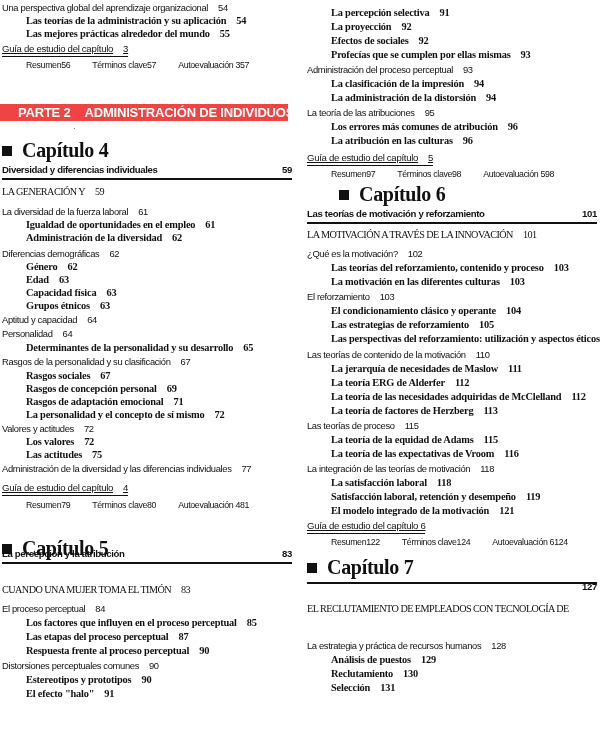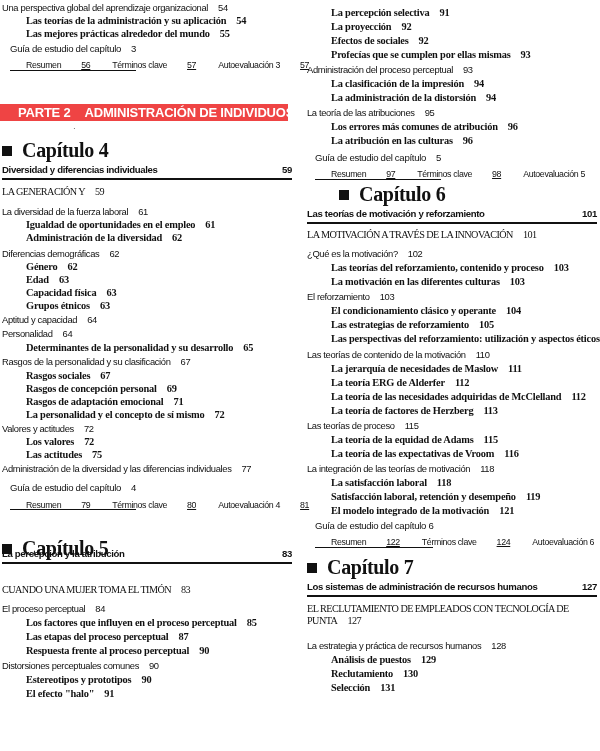--- a/index.html
+++ b/index.html
@@ -6,25 +6,25 @@
   body { width: 600px; height: 751px; overflow: hidden; position: relative; color: #111; }
   .col { position: absolute; top: 0; width: 290px; }
   #left { left: 2px; }
   #right { left: 307px; width: 290px; }
   .sans { font-family: "Liberation Sans", sans-serif; font-size: 9.4px; letter-spacing: -0.35px; }
   .serif { font-family: "Liberation Serif", serif; font-size: 10.4px; font-weight: bold; letter-spacing: -0.2px; }
   .row { position: absolute; white-space: nowrap; line-height: 12px; }
   .pg { margin-left: 10px; }
   .l0 { left: 0; }
   .l1 { left: 24px; }
-  .guide { position: absolute; left: 8px; font-family: "Liberation Sans", sans-serif; font-size: 9.6px; letter-spacing: -0.3px; border-bottom: 1.6px solid #111; padding-bottom: 15px; line-height: 12px; white-space: nowrap; }
+  .guide { position: absolute; left: 0; font-family: "Liberation Sans", sans-serif; font-size: 9.6px; letter-spacing: -0.3px; border-bottom: 1.6px solid #111; padding-bottom: 1px; line-height: 12px; white-space: nowrap; text-decoration: underline; }
   .guide .gn { margin-left: 10px; }
   .sum { position: absolute; left: 24px; font-family: "Liberation Sans", sans-serif; font-size: 8.8px; letter-spacing: -0.35px; white-space: nowrap; line-height: 12px; }
   .sum span { display: inline-block; }
-  .sum .p { margin-left: 20px; margin-right: 22px; text-decoration: underline; }
+  .sum .p { margin-left: 0; margin-right: 22px; }
   .sum .p.last { margin-right: 0; }
   .banner { position: absolute; left: 2px; top: 104px; width: 288px; height: 17px; background: #ef4444; color: #fff; font-family: "Liberation Sans", sans-serif; font-size: 13px; font-weight: bold; letter-spacing: -0.2px; line-height: 17px; white-space: nowrap; }
   .banner .pt { margin-left: 18px; }
   .banner .ptitle { margin-left: 14px; }
   .chap { position: absolute; left: 0; font-family: "Liberation Serif", serif; font-size: 20px; font-weight: bold; line-height: 18px; white-space: nowrap; letter-spacing: -0.3px; }
   .chap .sq { display: inline-block; width: 10px; height: 10px; background: #111; margin-right: 10px; vertical-align: 1px; }
   .ctitle { position: absolute; left: 0; width: 290px; font-family: "Liberation Sans", sans-serif; font-size: 9.6px; font-weight: bold; letter-spacing: -0.35px; line-height: 13px; border-bottom: 2px solid #111; padding-bottom: 2px; white-space: nowrap; }
   .ctitle .cp { position: absolute; right: 0; top: 0; }
   .opener { position: absolute; left: 0; font-family: "Liberation Serif", serif; font-size: 10.2px; letter-spacing: -0.55px; line-height: 12px; white-space: nowrap; }
   .opener .pg { margin-left: 10px; }
@@ -108,22 +108,21 @@
     <div class="row sans l0" style="top: 420px;"><span>Las teorías de proceso</span><span class="pg">115</span></div>
     <div class="row serif l1" style="top: 434px;"><span>La teoría de la equidad de Adams</span><span class="pg">115</span></div>
     <div class="row serif l1" style="top: 448px;"><span>La teoría de las expectativas de Vroom</span><span class="pg">116</span></div>
     <div class="row sans l0" style="top: 463px;"><span>La integración de las teorías de motivación</span><span class="pg">118</span></div>
     <div class="row serif l1" style="top: 477px;"><span>La satisfacción laboral</span><span class="pg">118</span></div>
     <div class="row serif l1" style="top: 491px;"><span>Satisfacción laboral, retención y desempeño</span><span class="pg">119</span></div>
     <div class="row serif l1" style="top: 505px;"><span>El modelo integrado de la motivación</span><span class="pg">121</span></div>
     <div class="guide" style="top: 520px;"><span>Guía de estudio del capítulo 6</span></div>
     <div class="sum" style="top: 536px;"><span>Resumen</span><span class="p">122</span><span>Términos clave</span><span class="p">124</span><span>Autoevaluación 6</span><span class="p last">124</span></div>
     <div class="chap" style="top: 558px;"><span class="sq"></span><span>Capítulo 7</span></div>
-    <div class="ctitle" style="top: 580px;"><span>Los sistemas de administración de recursos humanos</span><span class="cp">127</span></div>
+    <div class="ctitle" style="top: 580px;"><span class="cp">127</span></div>
     <div class="opener" style="top: 603px;">
       <div>EL RECLUTAMIENTO DE EMPLEADOS CON TECNOLOGÍA DE</div>
-      <div><span>PUNTA</span><span class="pg">127</span></div>
     </div>
     <div class="row sans l0" style="top: 640px;"><span>La estrategia y práctica de recursos humanos</span><span class="pg">128</span></div>
     <div class="row serif l1" style="top: 654px;"><span>Análisis de puestos</span><span class="pg">129</span></div>
     <div class="row serif l1" style="top: 668px;"><span>Reclutamiento</span><span class="pg">130</span></div>
     <div class="row serif l1" style="top: 682px;"><span>Selección</span><span class="pg">131</span></div>
   </div>
 
 </body></html>

